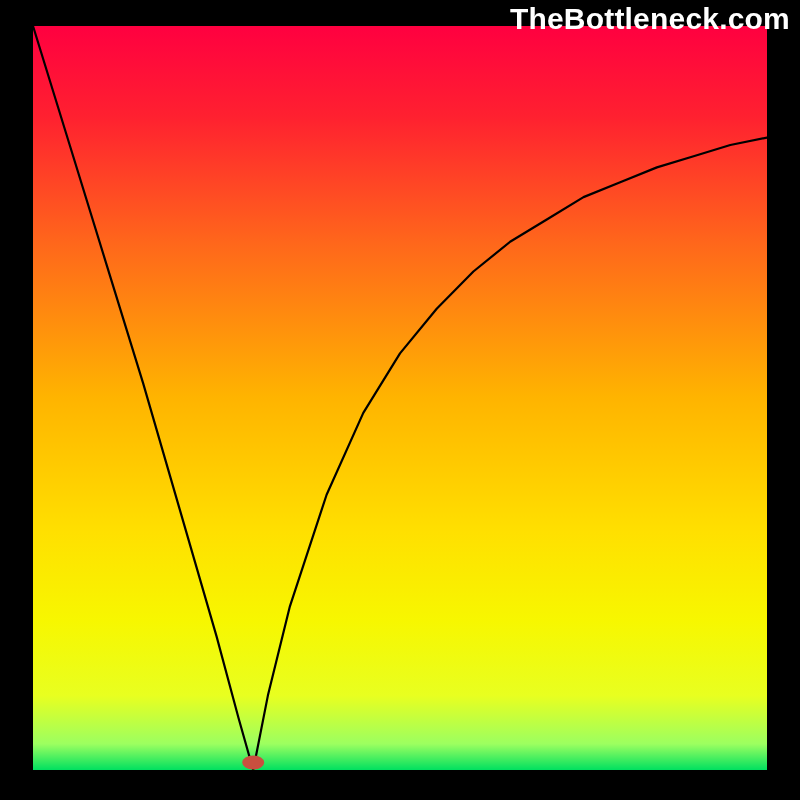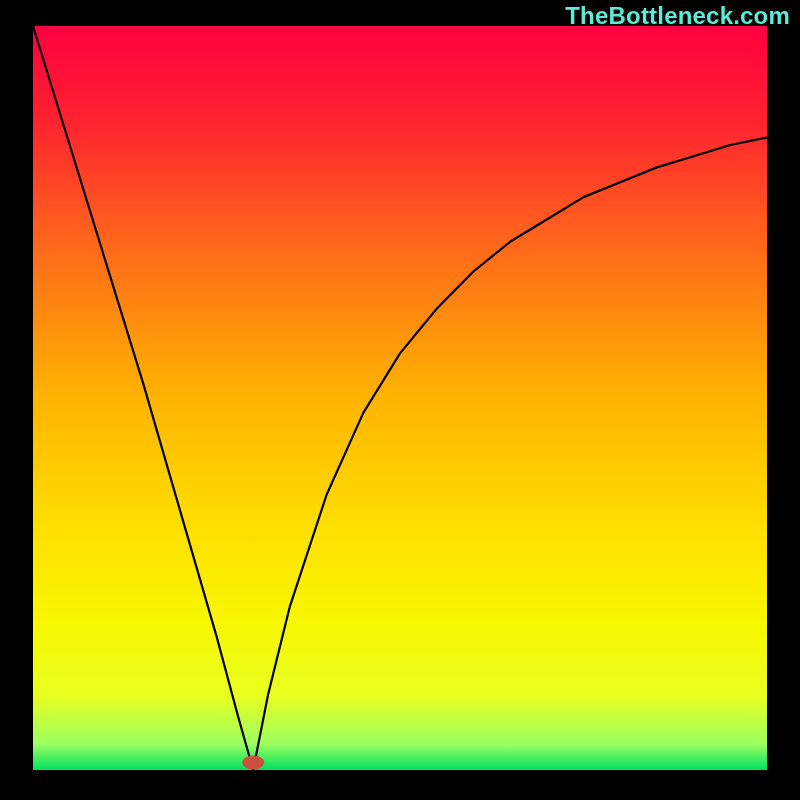--- a/index.html
+++ b/index.html
@@ -14,22 +14,22 @@
   .frame {
     position: relative;
     width: 800px;
     height: 800px;
     background: #000;
   }
   .watermark {
     position: absolute;
     top: 2px;
     right: 10px;
-    color: #5eead4;
-    font-size: 24px;
+    color: #ffffff;
+    font-size: 30px;
     font-weight: bold;
     z-index: 10;
     letter-spacing: 0.2px;
   }
   svg {
     display: block;
   }
 </style>
 </head>
 <body>

